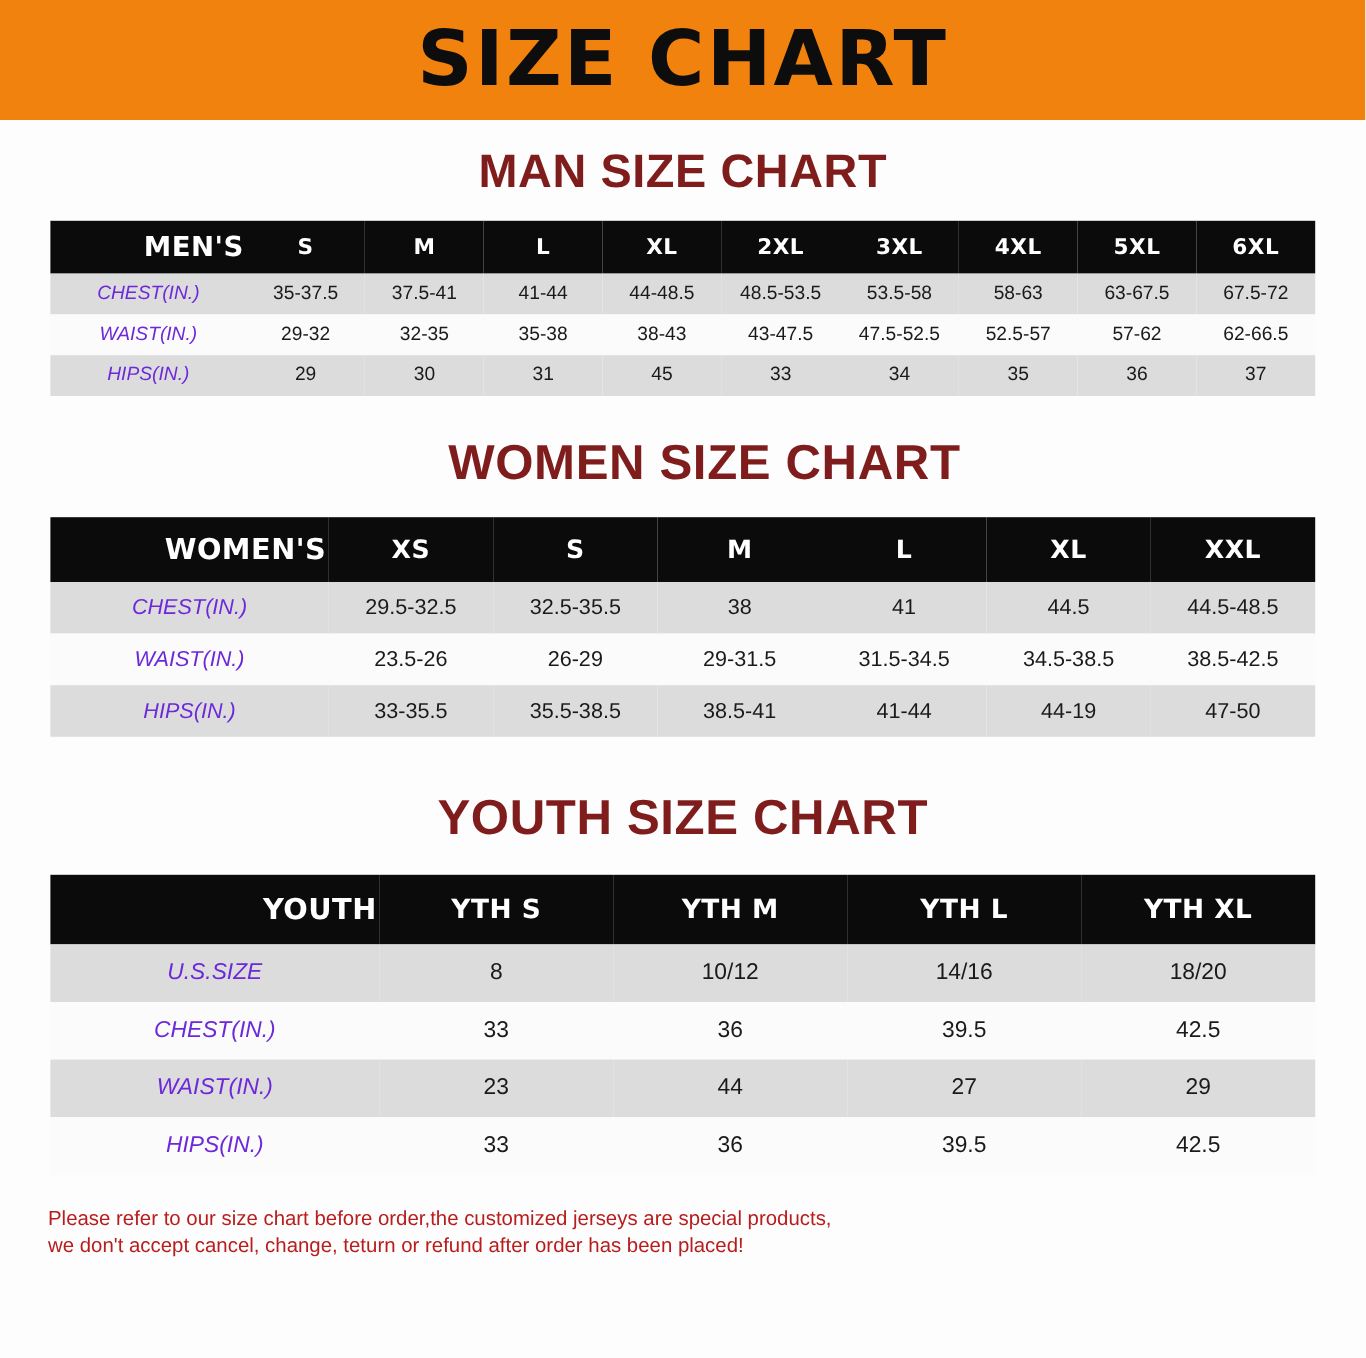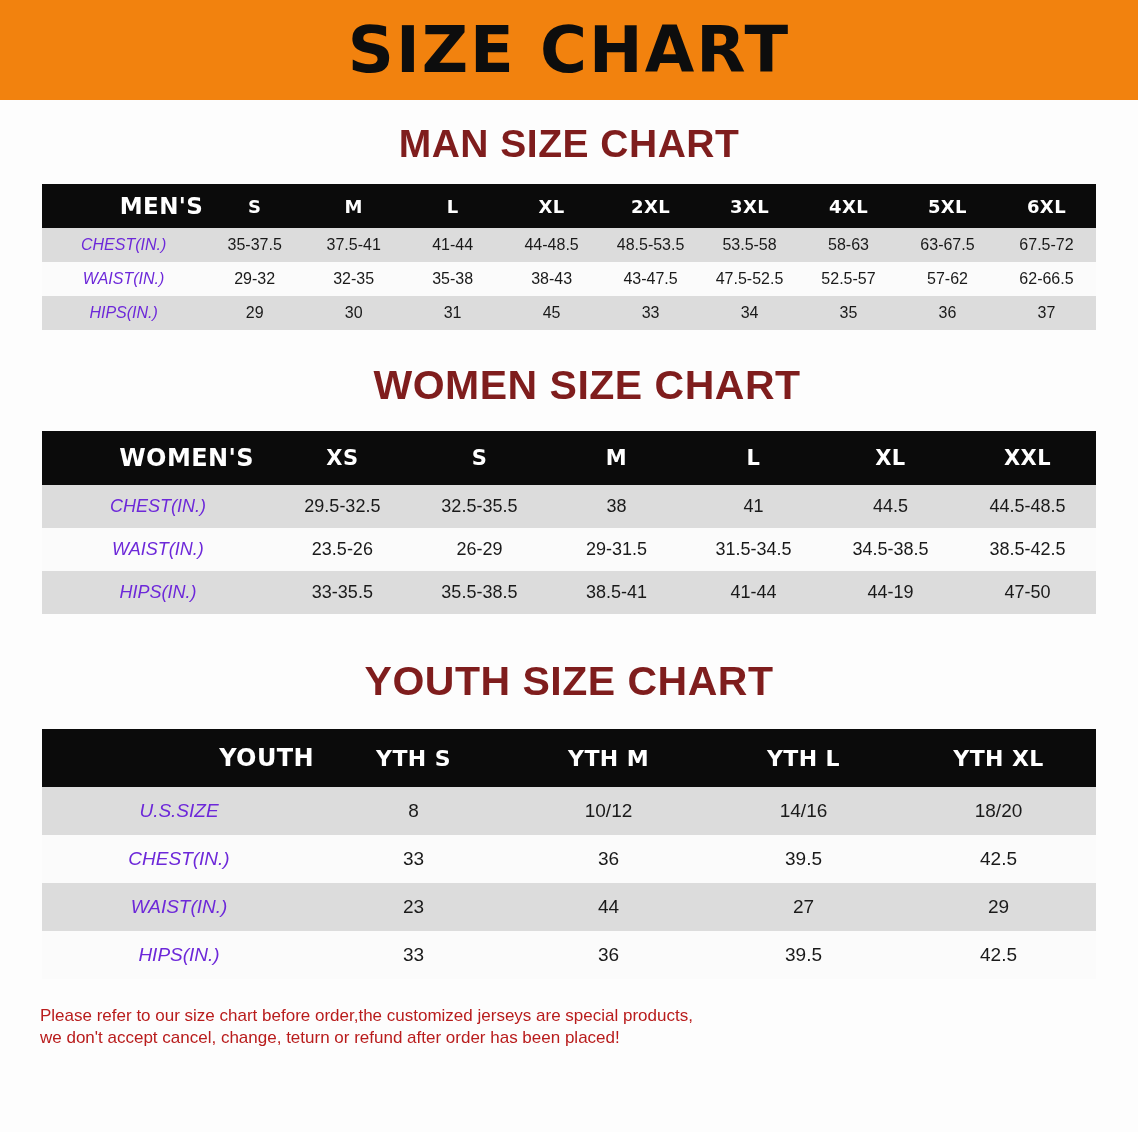--- a/index.html
+++ b/index.html
@@ -85,21 +85,21 @@
   }
   tbody tr.shade td { background: #dcdcdc; }
   tbody tr.plain td { background: #fbfbfb; }
 
   
   #men-table thead th { font-size: 18px; }
   #men-table thead th.rowlabel { font-size: 23px; }
   #men-table tbody td { font-size: 16px; }
 
   
-  #women-table thead th { font-size: 21px; padding: 13px 20px; }
+  #women-table thead th { font-size: 21px; padding: 13px 2px; }
   #women-table thead th.rowlabel { font-size: 24px; }
   #women-table tbody td { font-size: 18px; padding: 11px 2px; }
 
   
   #youth-table thead th { font-size: 22px; padding: 15px 2px; }
   #youth-table thead th.rowlabel { font-size: 24px; padding-left: 33px; }
   #youth-table tbody td { font-size: 19px; padding: 13px 2px; }
 
   
   .note {

